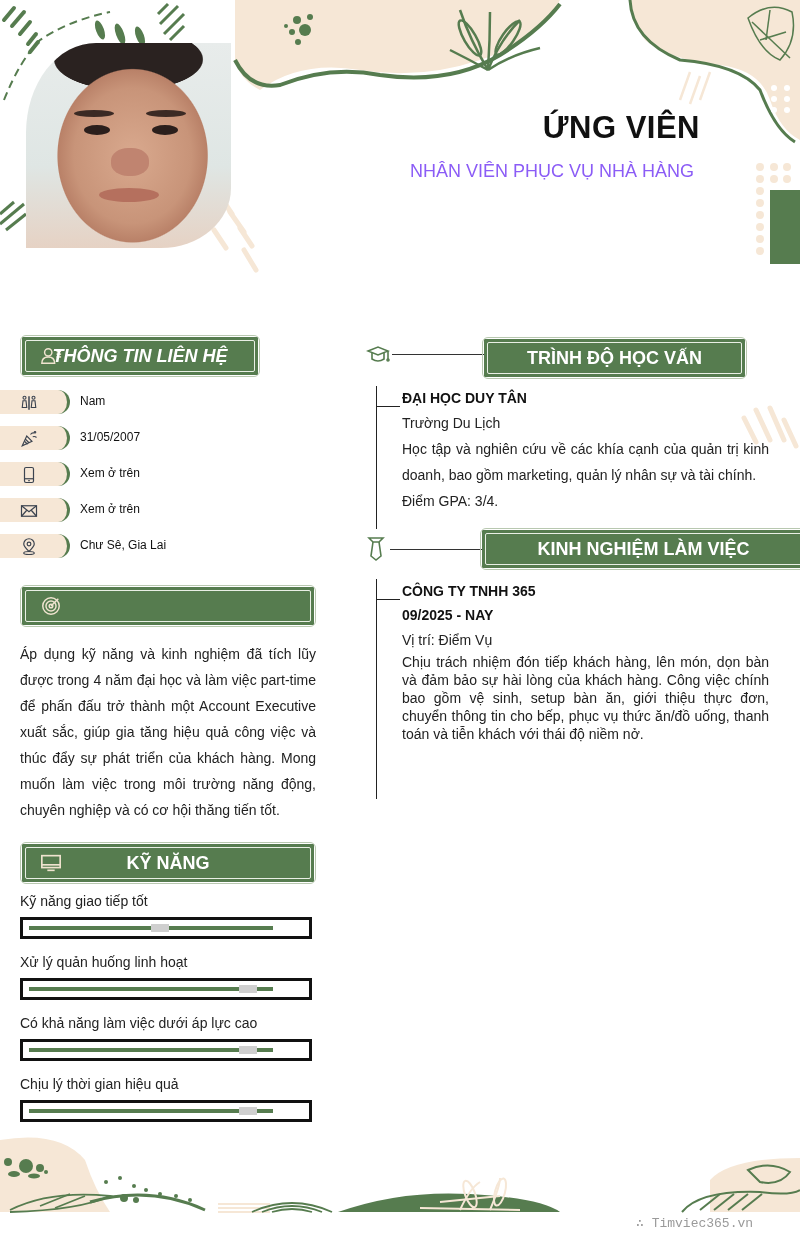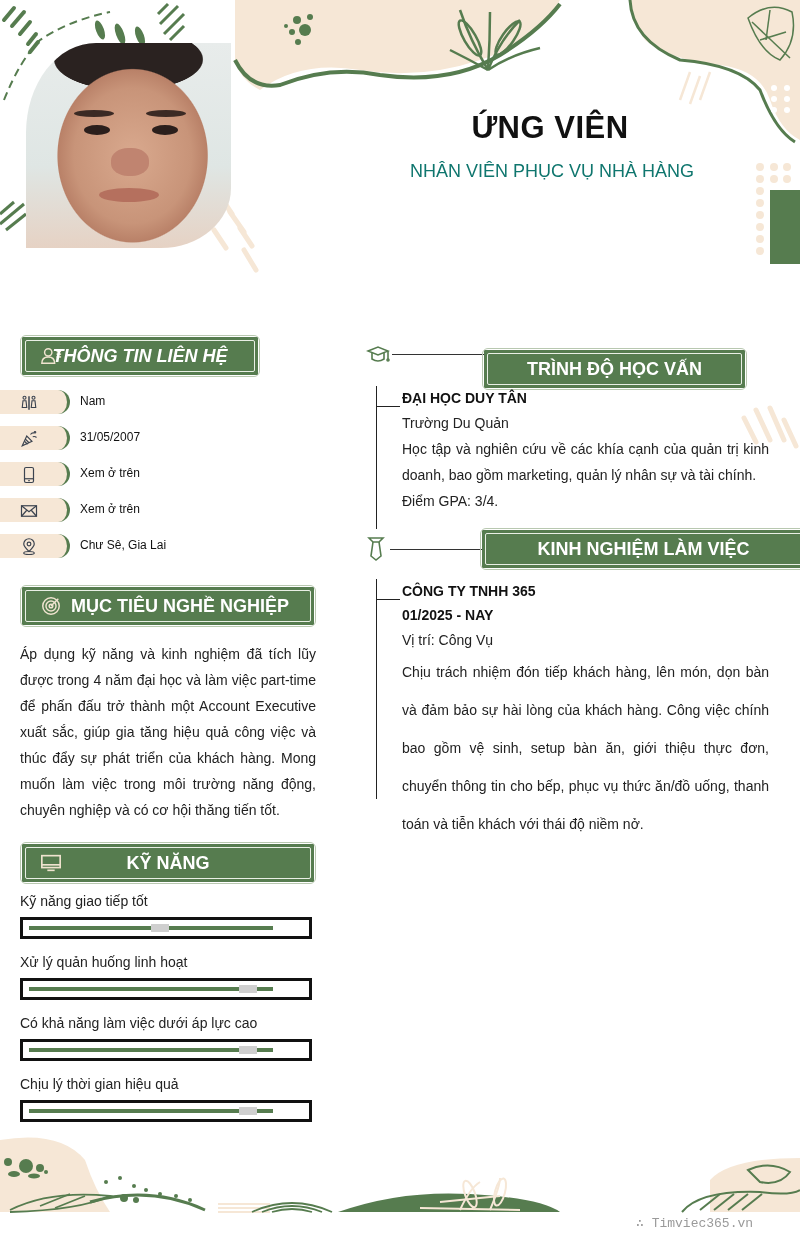--- a/index.html
+++ b/index.html
@@ -13,22 +13,22 @@
     border-top-left-radius: 70px 90px; border-bottom-right-radius: 70px 60px; }
   .photo { width: 100%; height: 100%; background:
       radial-gradient(ellipse 52% 60% at 52% 55%, #d9a98e 0%, #c89479 55%, #b98168 70%, transparent 71%),
       radial-gradient(ellipse 60% 25% at 50% 8%, #2a2220 0%, #2a2220 60%, transparent 61%),
       linear-gradient(180deg, #e8eceb 0%, #dfe6e4 60%, #e6d2c4 100%); position: relative; }
   .photo .eye { position: absolute; width: 26px; height: 10px; background: #2b1f1c; border-radius: 50%; top: 82px; }
   .photo .brow { position: absolute; width: 40px; height: 7px; background: #3b2a24; border-radius: 50%; top: 67px; }
   .photo .nose { position: absolute; left: 85px; top: 105px; width: 38px; height: 28px; border-radius: 45%; background: #c08470; }
   .photo .mouth { position: absolute; left: 73px; top: 145px; width: 60px; height: 14px; border-radius: 50%; background: #b5705e; }
 
-  .name { position: absolute; left: 400px; width: 300px; top: 110px; text-align: center; font-size: 31px; font-weight: bold; color: #111; letter-spacing: 0.5px; }
-  .job { position: absolute; left: 370px; width: 364px; top: 161px; text-align: center; font-size: 18px; color: #0f766e; }
+  .name { position: absolute; left: 400px; width: 300px; top: 110px; text-align: right; font-size: 31px; font-weight: bold; color: #111; letter-spacing: 0.5px; }
+  .job { position: absolute; left: 370px; width: 364px; top: 161px; text-align: center; font-size: 18px; color: #8b5cf6; }
 
   
   .sec { position: absolute; height: 38px; background: #567c4f; color: #fff; font-weight: bold; font-size: 18px;
     display: flex; align-items: center; justify-content: center; }
   .sec::before { content: ""; position: absolute; inset: 3px; border: 1px solid #e9efe5; border-radius: 2px; }
   .sec::after { content: ""; position: absolute; inset: -2px; border: 1px solid #b8c8b0; border-radius: 6px; }
   .sec .sec-icon { position: absolute; left: 18px; top: 8px; width: 22px; height: 22px; color: #efe3cf; }
   .sec .sec-label { position: relative; }
 
   
@@ -293,21 +293,20 @@
   <span class="ctext">Chư Sê, Gia Lai</span>
 </div>
 
 <div class="sec" style="left:22px;top:587px;width:292px;">
   <svg class="sec-icon" viewBox="0 0 24 24" fill="none" stroke="currentColor" stroke-width="1.6">
     <circle cx="12" cy="12" r="9"></circle>
       <circle cx="12" cy="12" r="5.5"></circle>
       <circle cx="12" cy="12" r="2"></circle>
       <line x1="12" y1="12" x2="20" y2="4"></line>
   </svg>
-  <span class="sec-label" style="margin-left:24px">MỤC TIÊU NGHỀ NGHIỆP</span>
 </div>
 <div class="para" style="left:20px;top:641px;width:296px;">Áp dụng kỹ năng và kinh nghiệm đã tích lũy được trong 4 năm đại học và làm việc part-time để phấn đấu trở thành một Account Executive xuất sắc, giúp gia tăng hiệu quả công việc và thúc đẩy sự phát triển của khách hàng. Mong muốn làm việc trong môi trường năng động, chuyên nghiệp và có cơ hội thăng tiến tốt.</div>
 
 <div class="sec" style="left:22px;top:844px;width:292px;">
   <svg class="sec-icon" viewBox="0 0 24 24" fill="none" stroke="currentColor" stroke-width="1.8">
     <rect x="2" y="4" width="20" height="13"></rect>
       <line x1="2" y1="14" x2="22" y2="14"></line>
       <line x1="8" y1="20" x2="16" y2="20"></line>
   </svg>
   <span class="sec-label">KỸ NĂNG</span>
@@ -337,40 +336,40 @@
   <div class="skill-knob" style="left:216px"></div>
 </div>
 
 <svg class="abs" style="left:366px;top:344px" width="24" height="22" viewBox="0 0 24 22" fill="none" stroke="#567c4f" stroke-width="1.6">
   <path d="M2 7 L12 3 L22 7 L12 11 Z"></path>
     <path d="M6 9 L6 15 Q 12 19 18 15 L18 9"></path>
     <line x1="22" y1="7" x2="22" y2="15"></line>
     <circle cx="22" cy="16" r="1"></circle>
 </svg>
 <div class="connector" style="left:392px;top:354px;width:92px;"></div>
-<div class="sec" style="left:484px;top:350px;width:261px;">
+<div class="sec" style="left:484px;top:339px;width:261px;">
   <span class="sec-label">TRÌNH ĐỘ HỌC VẤN</span>
 </div>
 
 <div class="timeline" style="left:376px;top:386px;height:143px;"></div>
 <div class="tick" style="left:376px;top:406px;"></div>
 <div class="rtext b" style="top:390px">ĐẠI HỌC DUY TÂN</div>
-<div class="rtext" style="top:415px">Trường Du Quản</div>
+<div class="rtext" style="top:415px">Trường Du Lịch</div>
 <div class="rtext" style="top:436px;line-height:26px;text-align:justify;">Học tập và nghiên cứu về các khía cạnh của quản trị kinh doanh, bao gồm marketing, quản lý nhân sự và tài chính.</div>
 <div class="rtext" style="top:493px">Điểm GPA: 3/4.</div>
 
 <svg class="abs" style="left:367px;top:536px" width="18" height="26" viewBox="0 0 18 26" fill="none" stroke="#567c4f" stroke-width="1.6">
   <path d="M2 2 L16 2 L12 6 L6 6 Z"></path>
     <path d="M6 6 L4 20 L9 24 L14 20 L12 6"></path>
 </svg>
 <div class="connector" style="left:390px;top:549px;width:92px;"></div>
 <div class="sec" style="left:482px;top:530px;width:323px;">
   <span class="sec-label">KINH NGHIỆM LÀM VIỆC</span>
 </div>
 
 <div class="timeline" style="left:376px;top:579px;height:220px;"></div>
 <div class="tick" style="left:376px;top:599px;"></div>
 <div class="rtext b" style="top:583px">CÔNG TY TNHH 365</div>
-<div class="rtext b" style="top:607px">01/2025 - NAY</div>
-<div class="rtext" style="top:632px">Vị trí: Công Vụ</div>
-<div class="rtext" style="top:653px;line-height:38px;text-align:justify;">Chịu trách nhiệm đón tiếp khách hàng, lên món, dọn bàn và đảm bảo sự hài lòng của khách hàng. Công việc chính bao gồm vệ sinh, setup bàn ăn, giới thiệu thực đơn, chuyển thông tin cho bếp, phục vụ thức ăn/đồ uống, thanh toán và tiễn khách với thái độ niềm nở.</div>
+<div class="rtext b" style="top:607px">09/2025 - NAY</div>
+<div class="rtext" style="top:632px">Vị trí: Điểm Vụ</div>
+<div class="rtext" style="top:653px;line-height:18px;text-align:justify;">Chịu trách nhiệm đón tiếp khách hàng, lên món, dọn bàn và đảm bảo sự hài lòng của khách hàng. Công việc chính bao gồm vệ sinh, setup bàn ăn, giới thiệu thực đơn, chuyển thông tin cho bếp, phục vụ thức ăn/đồ uống, thanh toán và tiễn khách với thái độ niềm nở.</div>
 
 <div class="watermark">∴ Timviec365.vn</div>
 
 </body></html>

